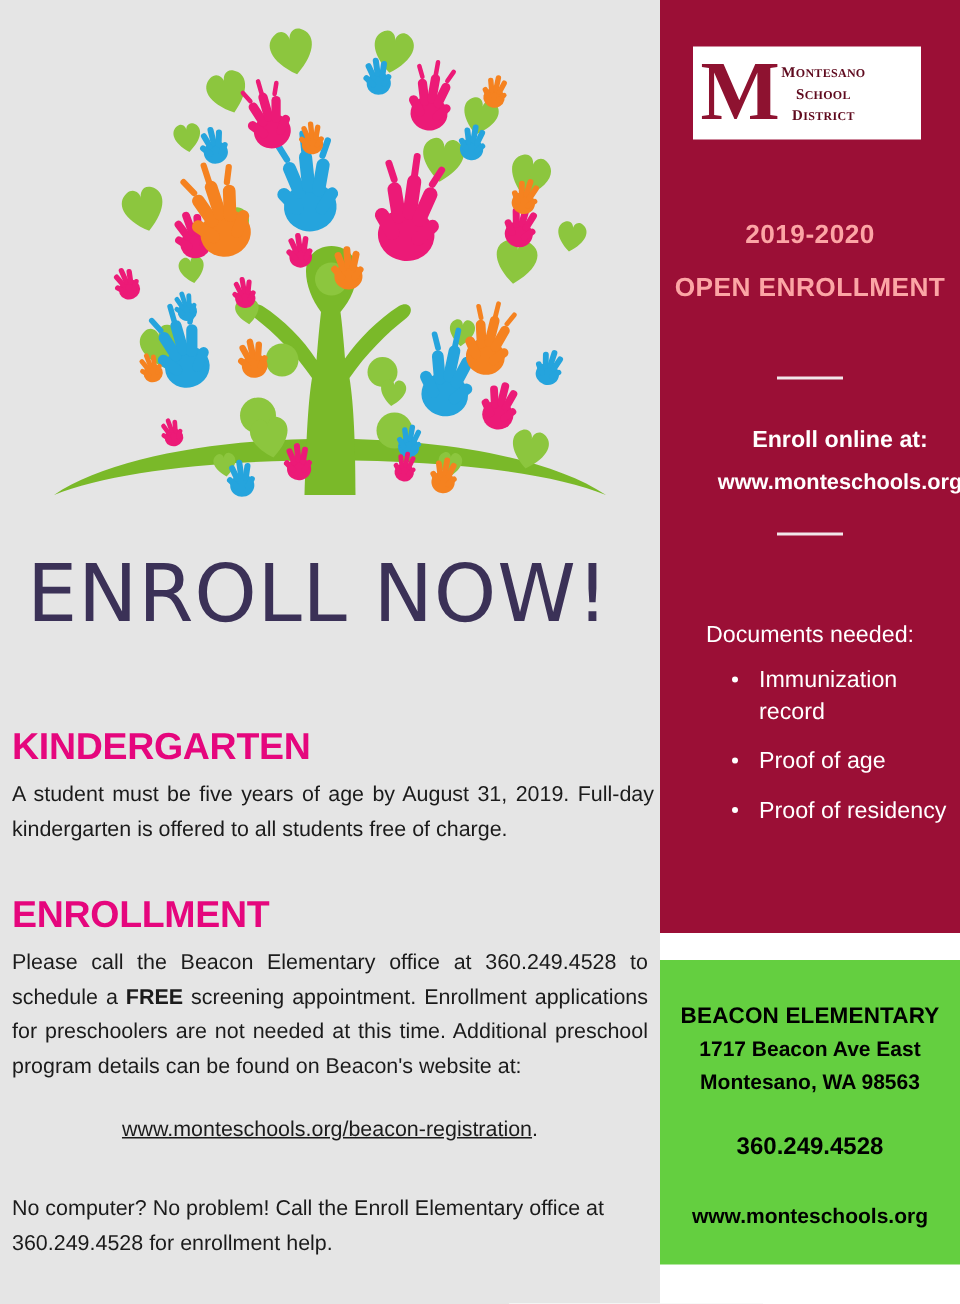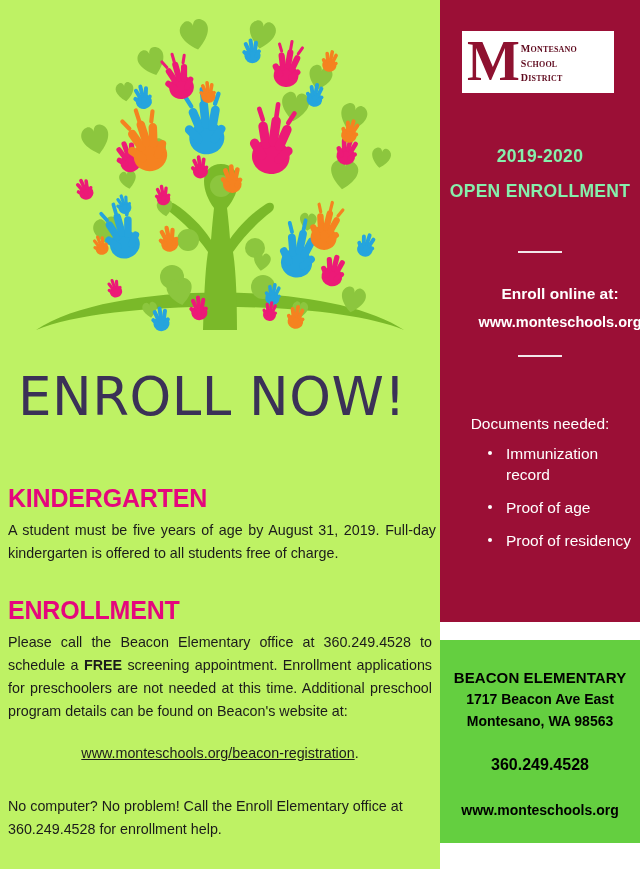--- a/index.html
+++ b/index.html
@@ -14,21 +14,21 @@
     overflow: hidden;
     font-family: "Liberation Sans", sans-serif;
   }
 
   
   .left-col {
     position: absolute;
     left: 0; top: 0;
     width: 440px;
     height: 869px;
-    background: #bef264;
+    background: #e5e5e5;
   }
 
   .tree-wrap {
     position: absolute;
     left: 0; top: 0;
     width: 440px;
     height: 352px;
   }
   .tree-wrap svg { display: block; }
 
@@ -117,39 +117,40 @@
     color: #8e1230;
     margin-left: 5px;
     margin-top: -2px;
     letter-spacing: -3px;
   }
   .logo-words {
     display: flex;
     flex-direction: column;
     margin-left: 4px;
     margin-top: 2px;
+    text-align: center;
   }
   .logo-words span {
     font-family: "Liberation Serif", serif;
     font-weight: bold;
     font-size: 11.5px;
     line-height: 13.5px;
     color: #5f0a1e;
     letter-spacing: 0.2px;
     font-variant: small-caps;
     text-transform: lowercase;
   }
   .logo-words span::first-letter { font-size: 14px; }
 
   .year-line, .open-enroll {
     position: absolute;
     left: 0;
     width: 200px;
     text-align: center;
-    color: #86efac;
+    color: #fca5a5;
     font-weight: bold;
     font-family: "Liberation Sans", sans-serif;
   }
   .year-line { top: 146px; font-size: 17.5px; letter-spacing: 0.3px; }
   .open-enroll { top: 181px; font-size: 17.5px; letter-spacing: 0.3px; }
 
   .divider {
     position: absolute;
     left: 78px;
     width: 44px;

